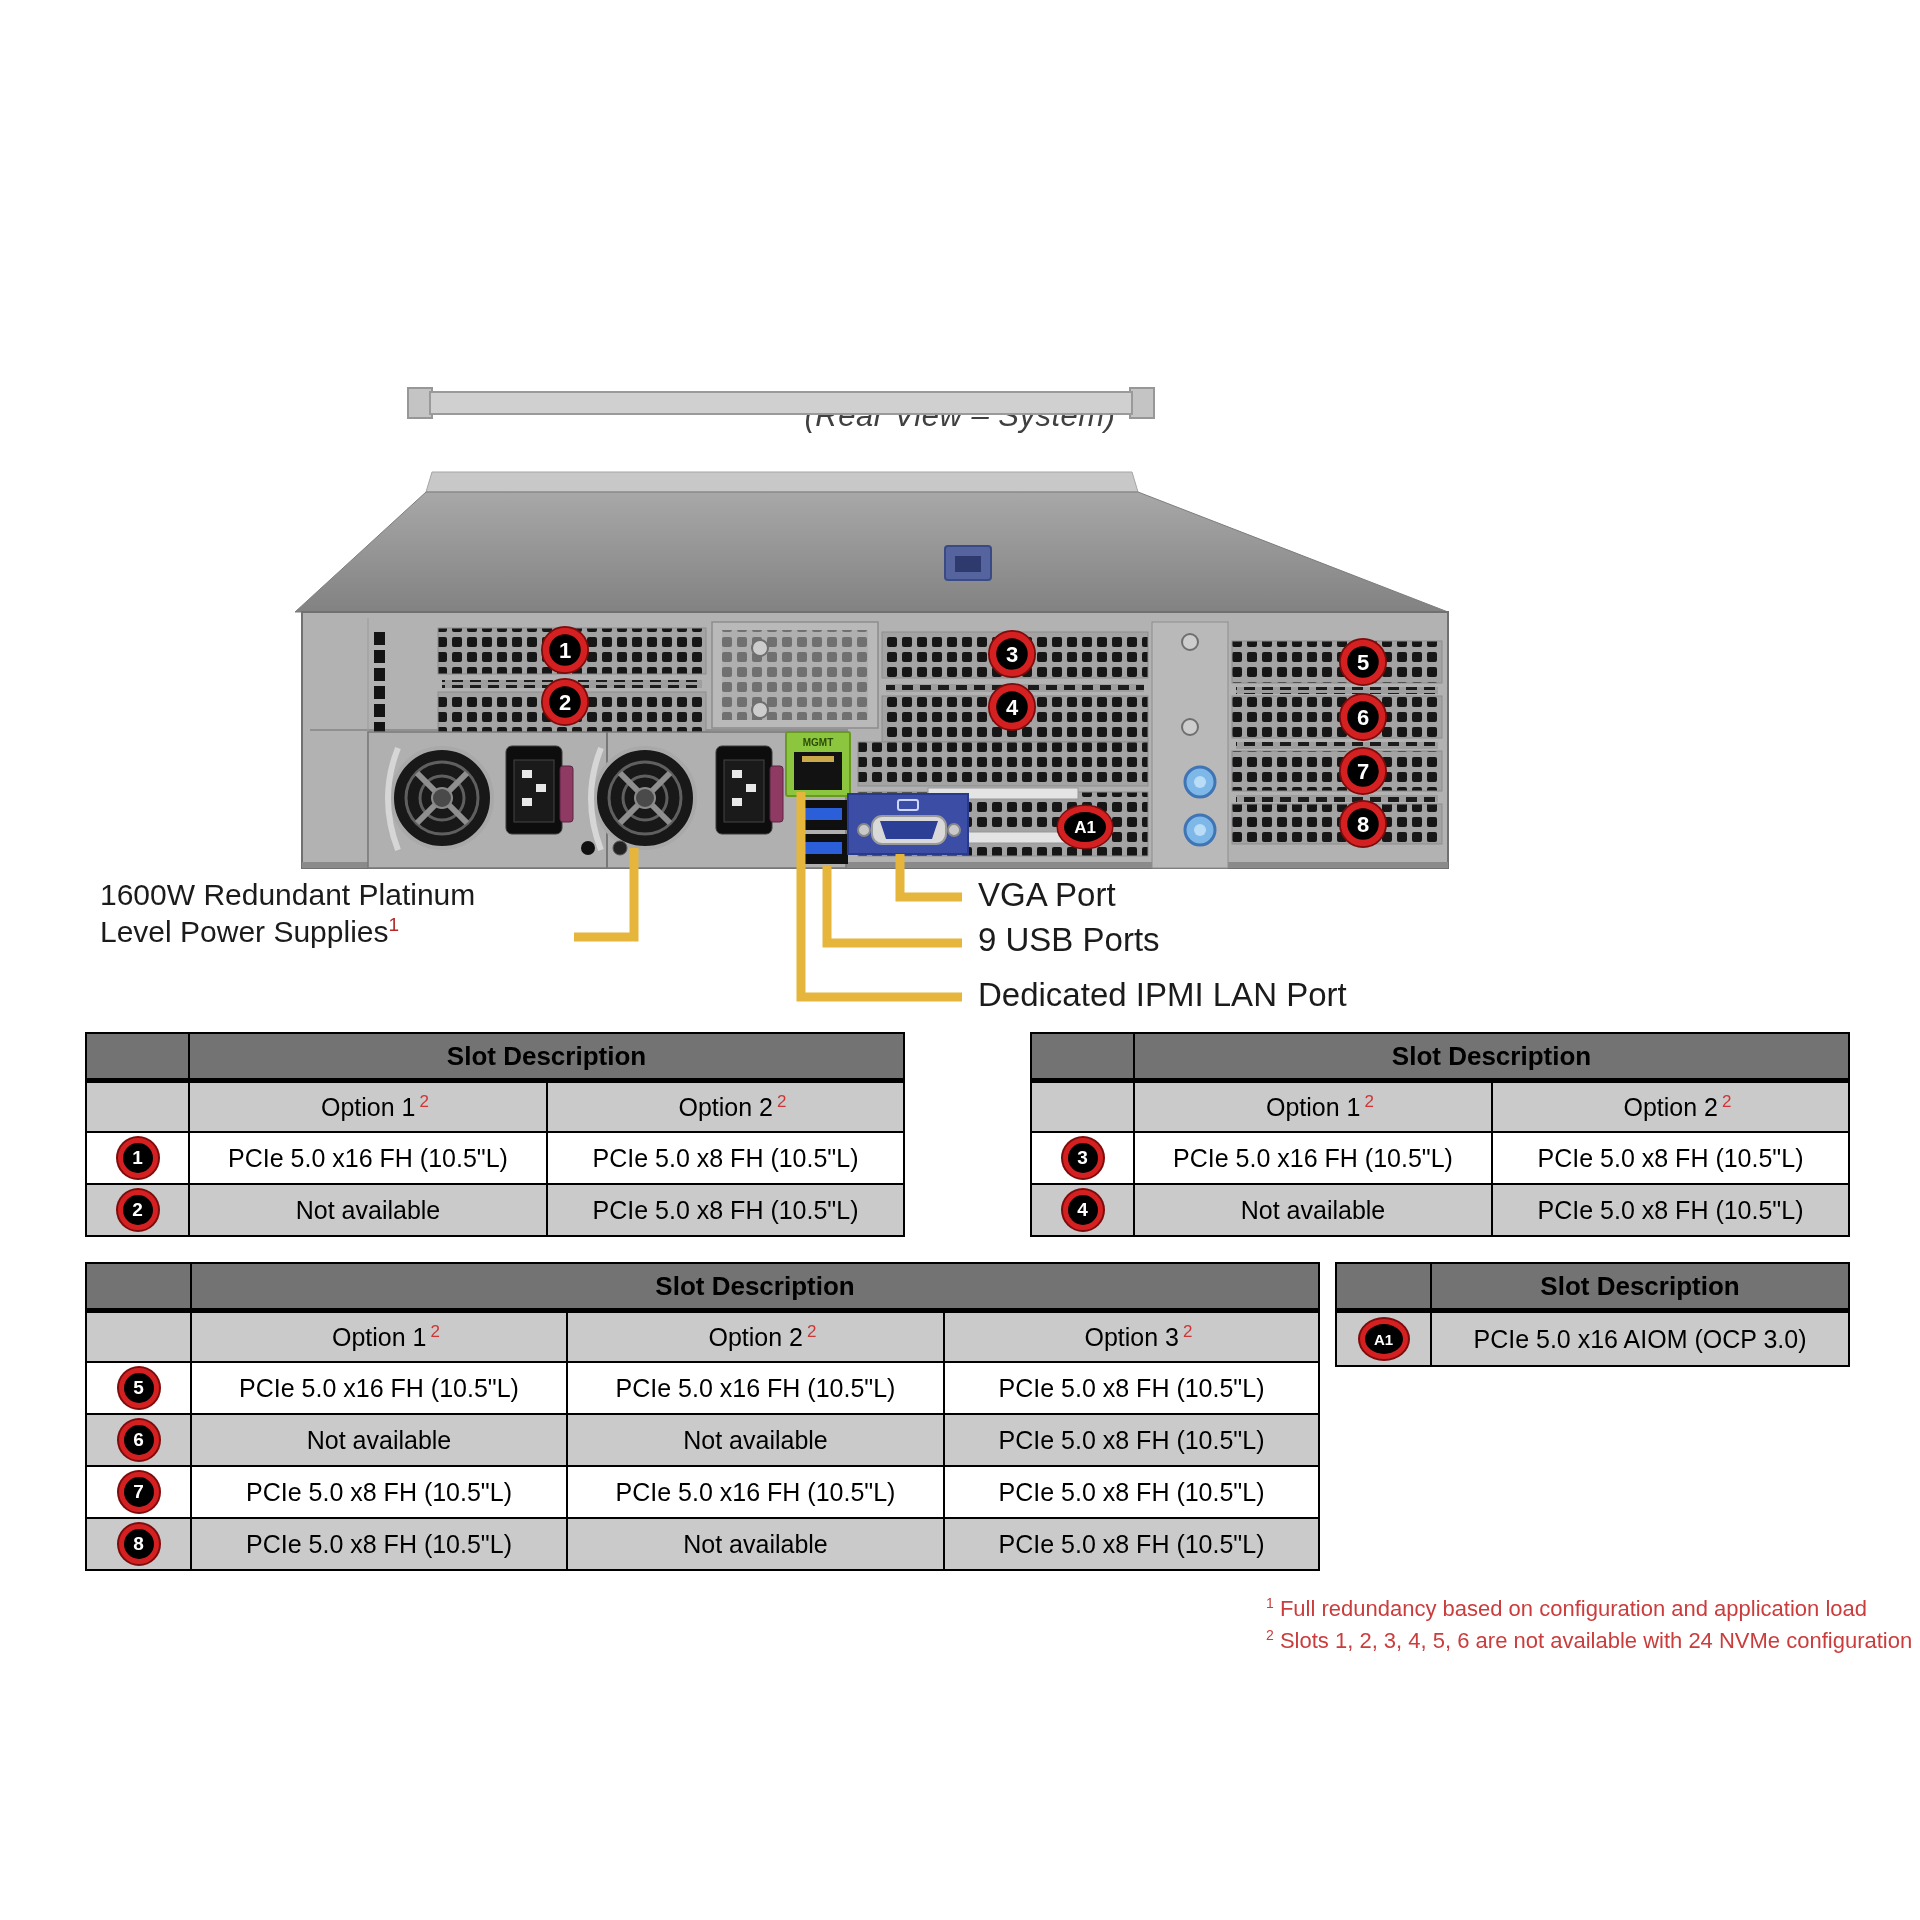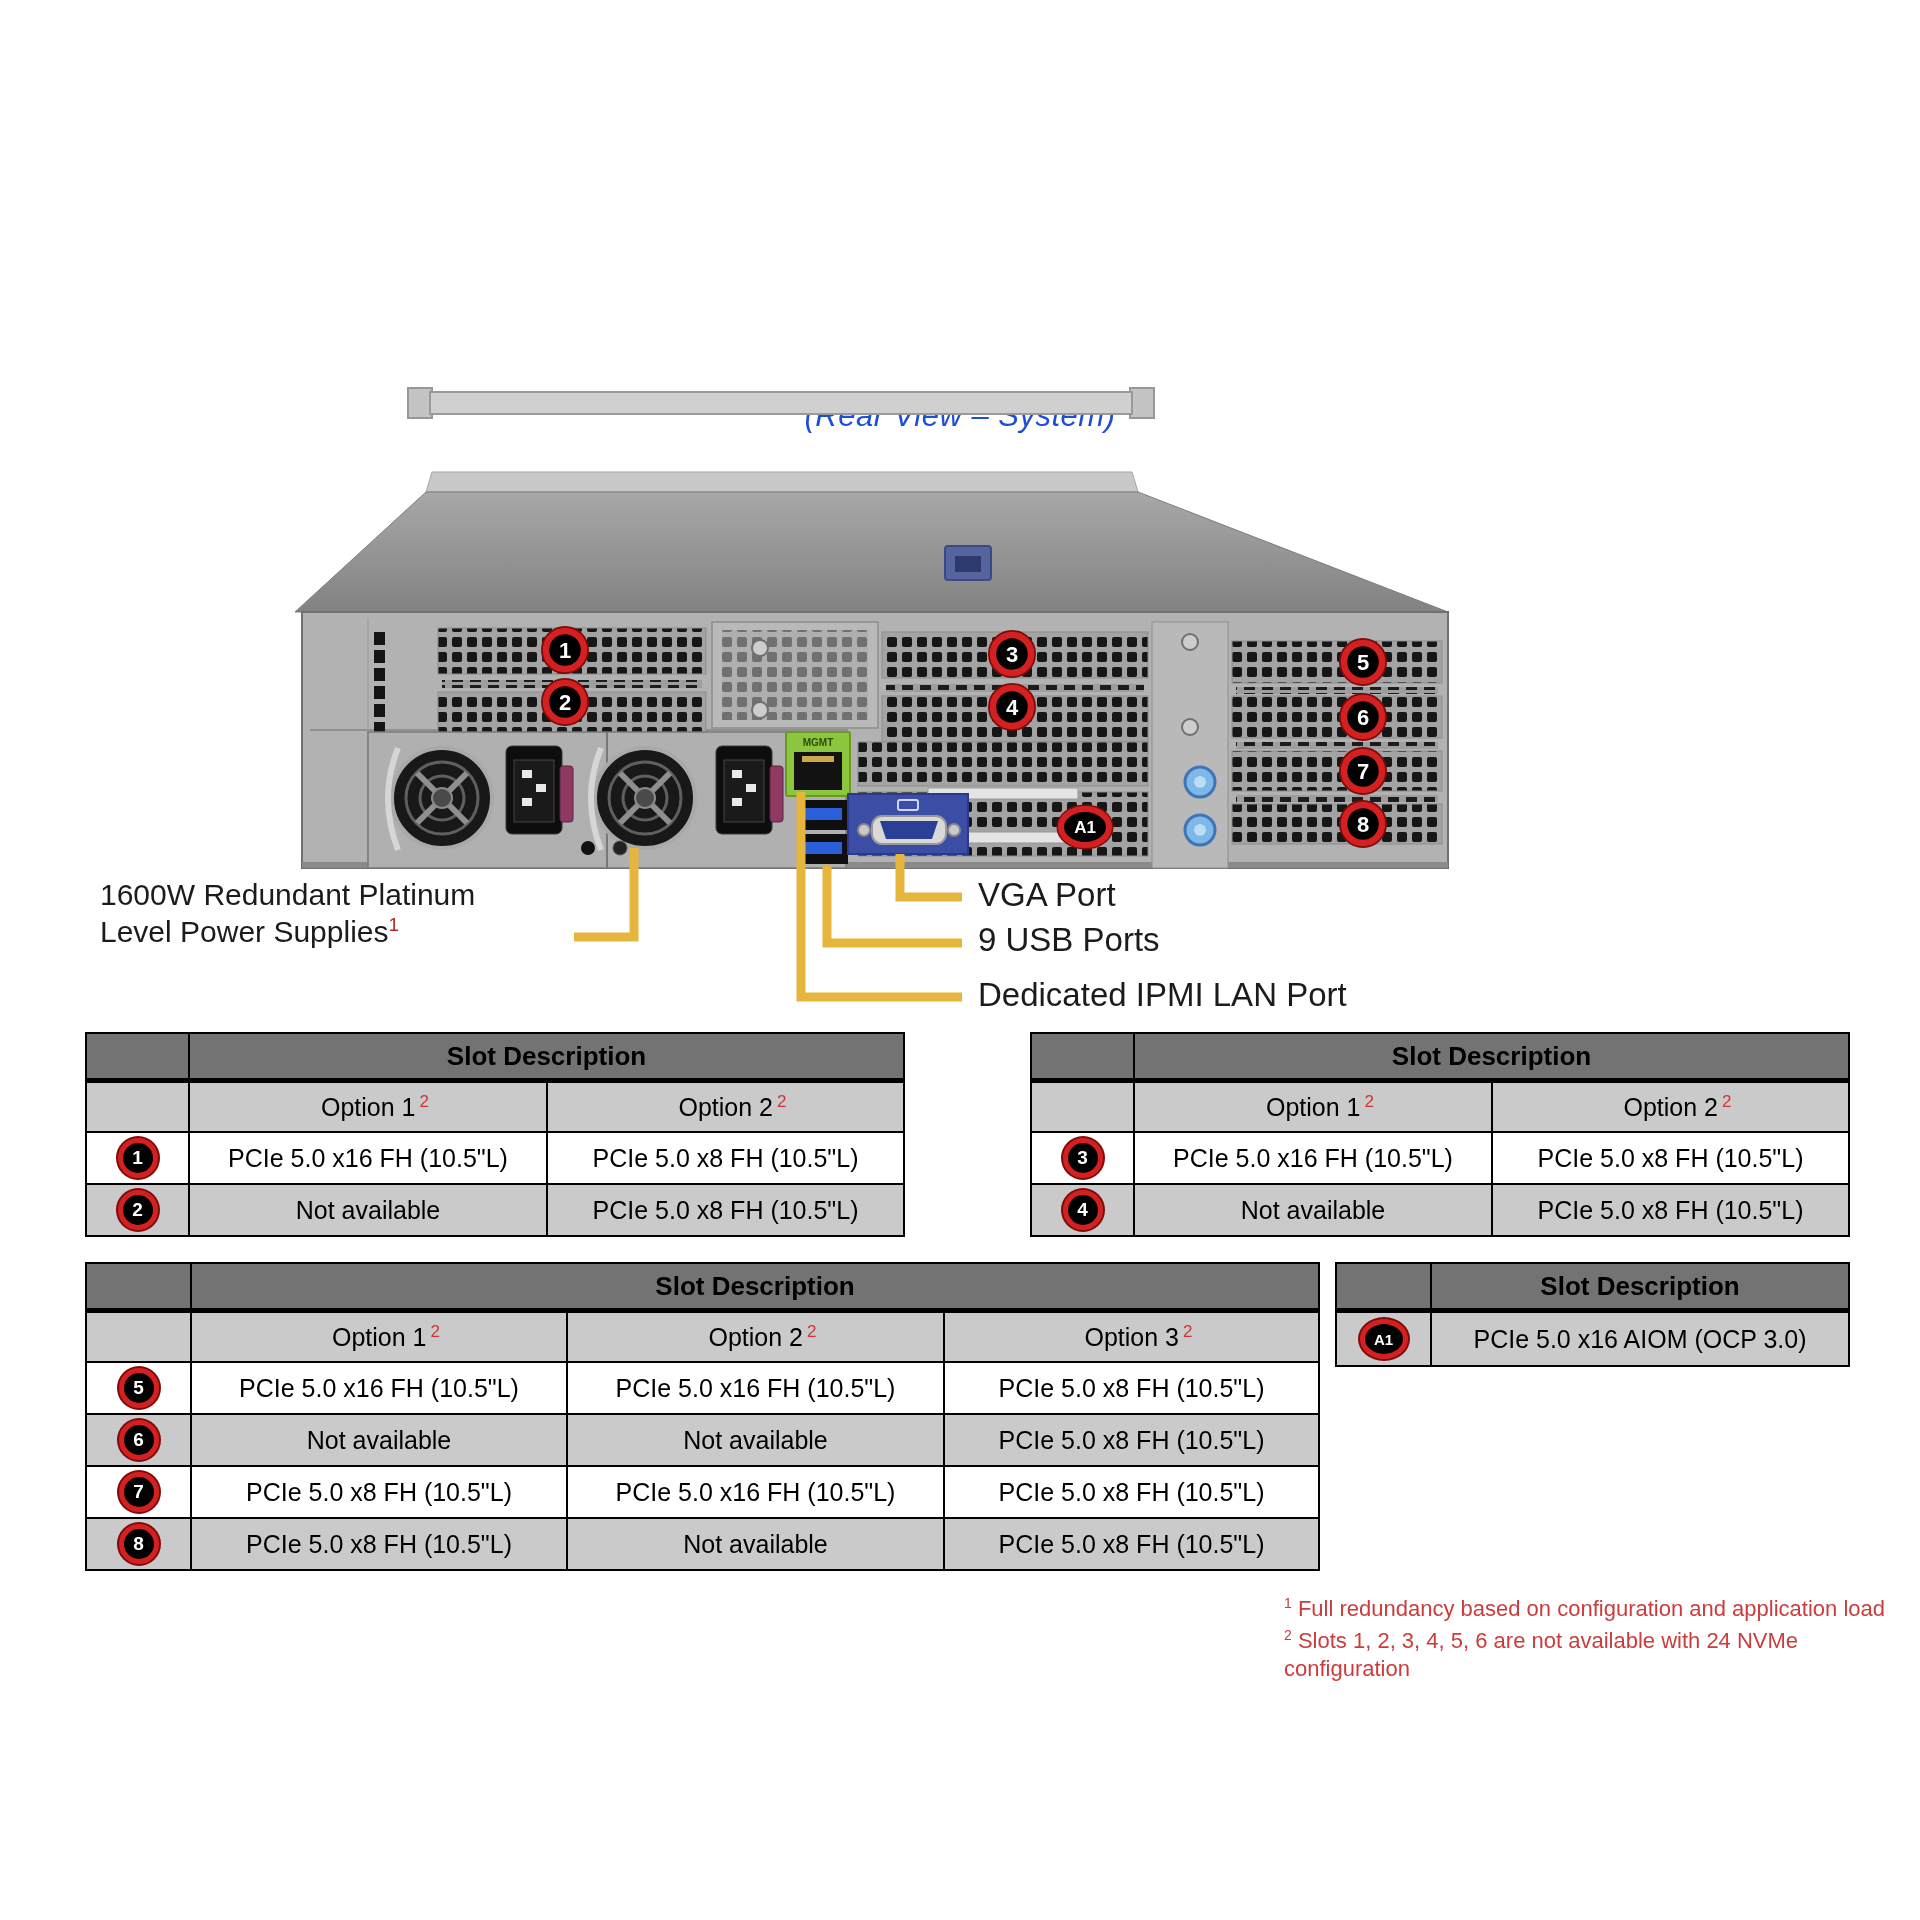--- a/index.html
+++ b/index.html
@@ -4,21 +4,21 @@
 <style>
   html,body{margin:0;padding:0;}
   body{
     width:1920px;height:1920px;position:relative;background:#ffffff;
     font-family:"Liberation Sans", sans-serif;color:#000;overflow:hidden;
   }
   .abs{position:absolute;}
   
   .diagram-title{
     left:0;right:0;top:398px;text-align:center;
-    font-size:31px;font-style:italic;color:#1d4ed8;letter-spacing:0.5px;
+    font-size:31px;font-style:italic;color:#404040;letter-spacing:0.5px;
   }
   
   .port-label{font-size:33px;color:#1b1b1b;white-space:nowrap;}
   .psu-label{
     left:100px;top:876px;width:456px;text-align:left;
     font-size:30px;color:#1b1b1b;line-height:37px;
   }
   .red-sup{color:#b22a2a;font-size:19px;vertical-align:super;line-height:0;}
   
   table.slot-table{
@@ -35,21 +35,21 @@
   tr.row-b td{height:50px;background:#cacaca;}
   .opt-sup{color:#d03434;font-size:17px;position:relative;top:-9px;margin-left:4px;}
   .badge{
     display:inline-flex;align-items:center;justify-content:center;
     width:30px;height:30px;border-radius:50%;
     background:#000;color:#fff;font-weight:bold;font-size:19px;
     border:5px solid #d42020;box-shadow:0 0 0 2px #7c0c0c;
   }
   .badge.wide{width:38px;font-size:15px;letter-spacing:0;}
   
-  .footnotes{left:1266px;top:1590px;font-size:22px;color:#cb3c3c;line-height:27px;margin-left:18px;}
+  .footnotes{left:1266px;top:1590px;font-size:22px;color:#cb3c3c;line-height:27px;}
   .footnotes sup{font-size:14px;}
   .footnotes .indent{padding-left:16px;}
 </style>
 </head>
 <body>
 
 <div class="abs diagram-title">(Rear View – System)</div>
 
 <svg class="abs" style="left:0;top:380px" width="1920" height="660" viewBox="0 0 1920 660">
   <defs>

